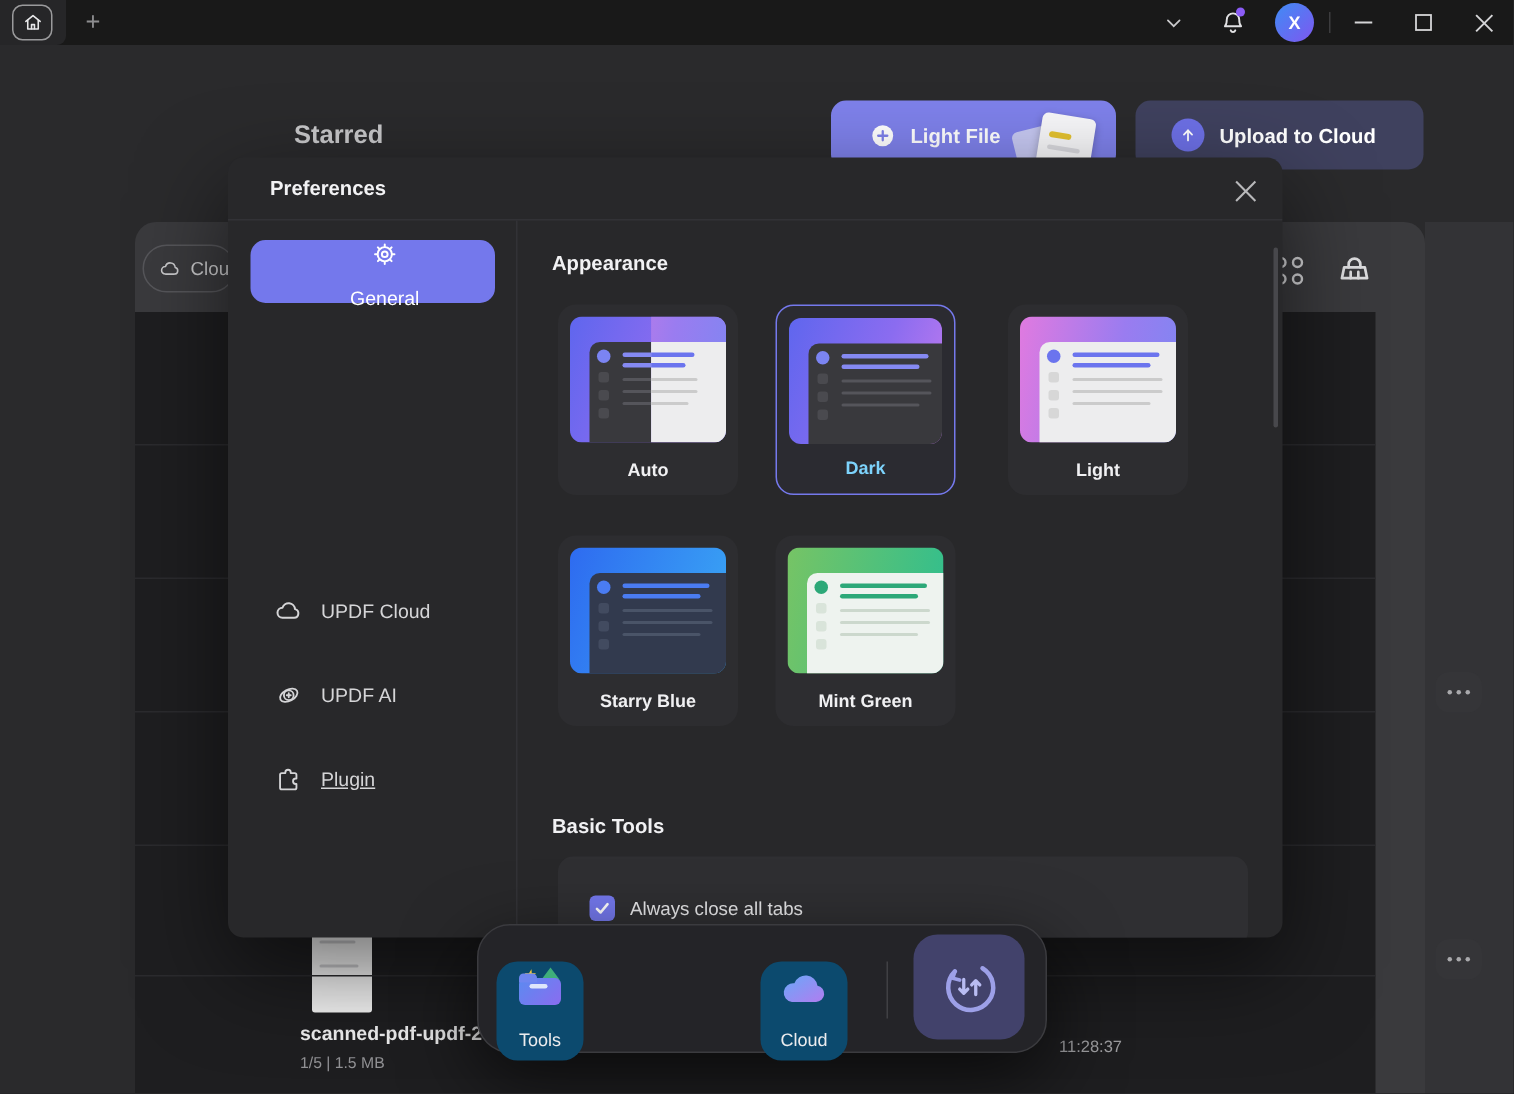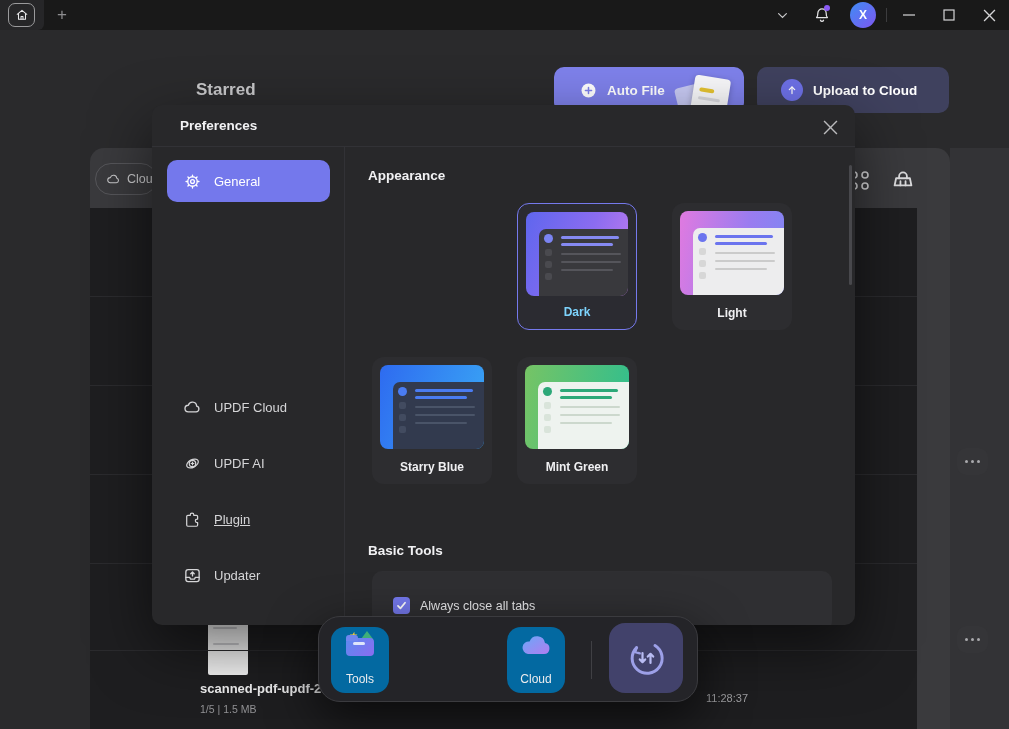--- a/index.html
+++ b/index.html
@@ -97,21 +97,21 @@
 
   
   .bt-panel { position:absolute; left:220px; top:466px; width:460px; height:60px; background:#2f2f32; border-radius:10px; }
   .checkbox { position:absolute; left:241px; top:492px; width:17px; height:17px; border-radius:4px; background:#7478ec;
     display:flex; align-items:center; justify-content:center; }
   .cb-label { position:absolute; left:268px; top:494px; color:#e8e8ea; font-size:12.5px; }
 
   
   .dock { position:absolute; left:318px; top:616px; width:380px; height:86px; background:#242428; border:1px solid #3b3b3f;
     border-radius:22px; z-index:50; box-shadow:0 16px 50px rgba(0,0,0,.65); }
-  .dock-btn { position:absolute; top:10px; width:58px; height:66px; background:#0369a1; border-radius:14px; }
+  .dock-btn { position:absolute; top:24px; width:58px; height:66px; background:#0c4a6e; border-radius:14px; }
   .dock-ic { position:absolute; left:0; top:7px; width:100%; display:flex; justify-content:center; }
   .dock-lb { position:absolute; left:0; bottom:7px; width:100%; text-align:center; color:#ececee; font-size:12px; }
   .tools-folder { position:relative; width:28px; height:22px; }
   .tools-folder .body { position:absolute; left:0; bottom:0; width:28px; height:18px; border-radius:4px;
     background:linear-gradient(135deg,#5b8bf0,#8a6cf0); }
   .tools-folder .tabb { position:absolute; left:0; bottom:15px; width:12px; height:6px; border-radius:3px 3px 0 0;
     background:#6f86f0; }
   .tools-folder .star { position:absolute; left:2px; top:-4px; color:#f2c93c; font-size:10px; }
   .tools-folder .peak { position:absolute; right:1px; top:-3px; width:0; height:0;
     border-left:6px solid transparent; border-right:6px solid transparent; border-bottom:8px solid #3fae7a; }
@@ -186,21 +186,21 @@
 
   <div class="tab-starred">Starred</div>
 
   <div class="btn-open">
     <span>
       <svg width="17" height="17" viewBox="0 0 20 20">
           <circle cx="10" cy="10" r="8.2" fill="#ffffff"></circle>
           <path d="M10 6.4v7.2M6.4 10h7.2" stroke="#7e81ea" stroke-width="1.8" stroke-linecap="round"></path>
         </svg>
     </span>
-    <span>Auto File</span>
+    <span>Light File</span>
     <span class="papers">
       <i class="paper back"></i>
       <i class="paper front">
           <i></i>
           <em></em>
         </i>
     </span>
   </div>
 
   <div class="btn-upload">
@@ -294,21 +294,21 @@
       <span class="dlg-title">Preferences</span>
       <div class="dlg-close">
         <svg width="15" height="15" viewBox="0 0 14 14" stroke="#b9b9bb" stroke-width="1.3">
             <line x1="1" y1="1" x2="13" y2="13"></line>
             <line x1="13" y1="1" x2="1" y2="13"></line>
           </svg>
       </div>
     </div>
 
     <div class="dlg-side">
-      <div class="side-item sel" style="top:13px;">
+      <div class="side-item sel" style="top:13px;flex-direction:column;">
         <span>
           <svg width="19" height="19" viewBox="0 0 20 20" fill="none" stroke="#ffffff" stroke-width="1.4" stroke-linecap="round">
             <circle cx="10" cy="10" r="2"></circle>
               <circle cx="10" cy="10" r="5"></circle>
             <path d="M10 3.2v1.6M10 15.2v1.6M3.2 10h1.6M15.2 10h1.6M5.2 5.2l1.1 1.1M13.7 13.7l1.1 1.1M14.8 5.2l-1.1 1.1M6.3 13.7l-1.1 1.1"></path>
           </svg>
         </span>
         <span>General</span>
       </div>
       <div class="side-item" style="top:239px;">
@@ -330,35 +330,56 @@
         <span>UPDF AI</span>
       </div>
       <div class="side-item" style="top:351px;text-decoration:underline;">
         <span>
           <svg width="19" height="19" viewBox="0 0 20 20" fill="none" stroke="#d5d5d7" stroke-width="1.3" stroke-linejoin="round">
             <path d="M7.6 5.2c0-1.1.9-1.9 1.9-1.9s1.9.8 1.9 1.9v.5h2.8c.7 0 1.2.5 1.2 1.2v2.6h-.5c-1.1 0-1.9.9-1.9 1.9s.8 1.9 1.9 1.9h.5v2.6c0 .7-.5 1.2-1.2 1.2H5.1c-.7 0-1.2-.5-1.2-1.2V6.9c0-.7.5-1.2 1.2-1.2h2.5z"></path>
           </svg>
         </span>
         <span>Plugin</span>
       </div>
-      <div class="side-item" style="top:407px;">
-        <span>
-          <svg width="19" height="19" viewBox="0 0 20 20" fill="none" stroke="#d5d5d7" stroke-width="1.4" stroke-linecap="round" stroke-linejoin="round">
-            <rect x="3" y="3.8" width="14" height="12.6" rx="2.4"></rect>
-            <path d="M3 12h4l1 1.9h4l1-1.9h4"></path>
-              <path d="M10 10.4V6.6M8.2 8.2 10 6.4l1.8 1.8"></path>
-          </svg>
-        </span>
-        <span>Updater</span>
-      </div>
     </div>
 
     <div class="dlg-label" style="left:216px;top:63px;">Appearance</div>
     <div class="scroll-thumb"></div>
 
+    <div class="card" style="left:220px;top:98px;">
+      <div class="mini">
+        <div class="g-dark" style="position:absolute;inset:0;"></div>
+        <div class="pane p-dark">
+          <i class="av" style="background:#7b84f2;"></i>
+          <i class="sq" style="top:20px;background:#4a4a4f;"></i>
+            <i class="sq" style="top:32px;background:#4a4a4f;"></i>
+            <i class="sq" style="top:44px;background:#4a4a4f;"></i>
+          <i class="ln" style="top:7px;width:48px;height:3px;background:#8589f2;"></i>
+          <i class="ln" style="top:14px;width:42px;height:3px;background:#8589f2;"></i>
+          <i class="ln" style="top:24px;width:50px;height:2px;background:#55555b;"></i>
+          <i class="ln" style="top:32px;width:50px;height:2px;background:#55555b;"></i>
+          <i class="ln" style="top:40px;width:44px;height:2px;background:#55555b;"></i>
+        </div>
+        <div class="clip-right" style="position:absolute;inset:0;">
+          <div class="g-light" style="position:absolute;inset:0;"></div>
+          <div class="pane p-light">
+            <i class="av" style="background:#6b74ee;"></i>
+            <i class="sq" style="top:20px;background:#d7d7d7;"></i>
+              <i class="sq" style="top:32px;background:#d7d7d7;"></i>
+              <i class="sq" style="top:44px;background:#d7d7d7;"></i>
+            <i class="ln" style="top:7px;width:48px;height:3px;background:#6b74ee;"></i>
+            <i class="ln" style="top:14px;width:42px;height:3px;background:#6b74ee;"></i>
+            <i class="ln" style="top:24px;width:50px;height:2px;background:#cbcbcb;"></i>
+            <i class="ln" style="top:32px;width:50px;height:2px;background:#cbcbcb;"></i>
+            <i class="ln" style="top:40px;width:44px;height:2px;background:#cbcbcb;"></i>
+          </div>
+        </div>
+      </div>
+      <div class="card-label">Auto</div>
+    </div>
 
     <div class="card sel" style="left:365px;top:98px;">
       <div class="mini">
         <div class="g-dark" style="position:absolute;inset:0;"></div>
         <div class="pane p-dark">
           <i class="av" style="background:#7b84f2;"></i>
           <i class="sq" style="top:20px;background:#4a4a4f;"></i>
             <i class="sq" style="top:32px;background:#4a4a4f;"></i>
             <i class="sq" style="top:44px;background:#4a4a4f;"></i>
           <i class="ln" style="top:7px;width:58px;height:3px;background:#8589f2;"></i>

